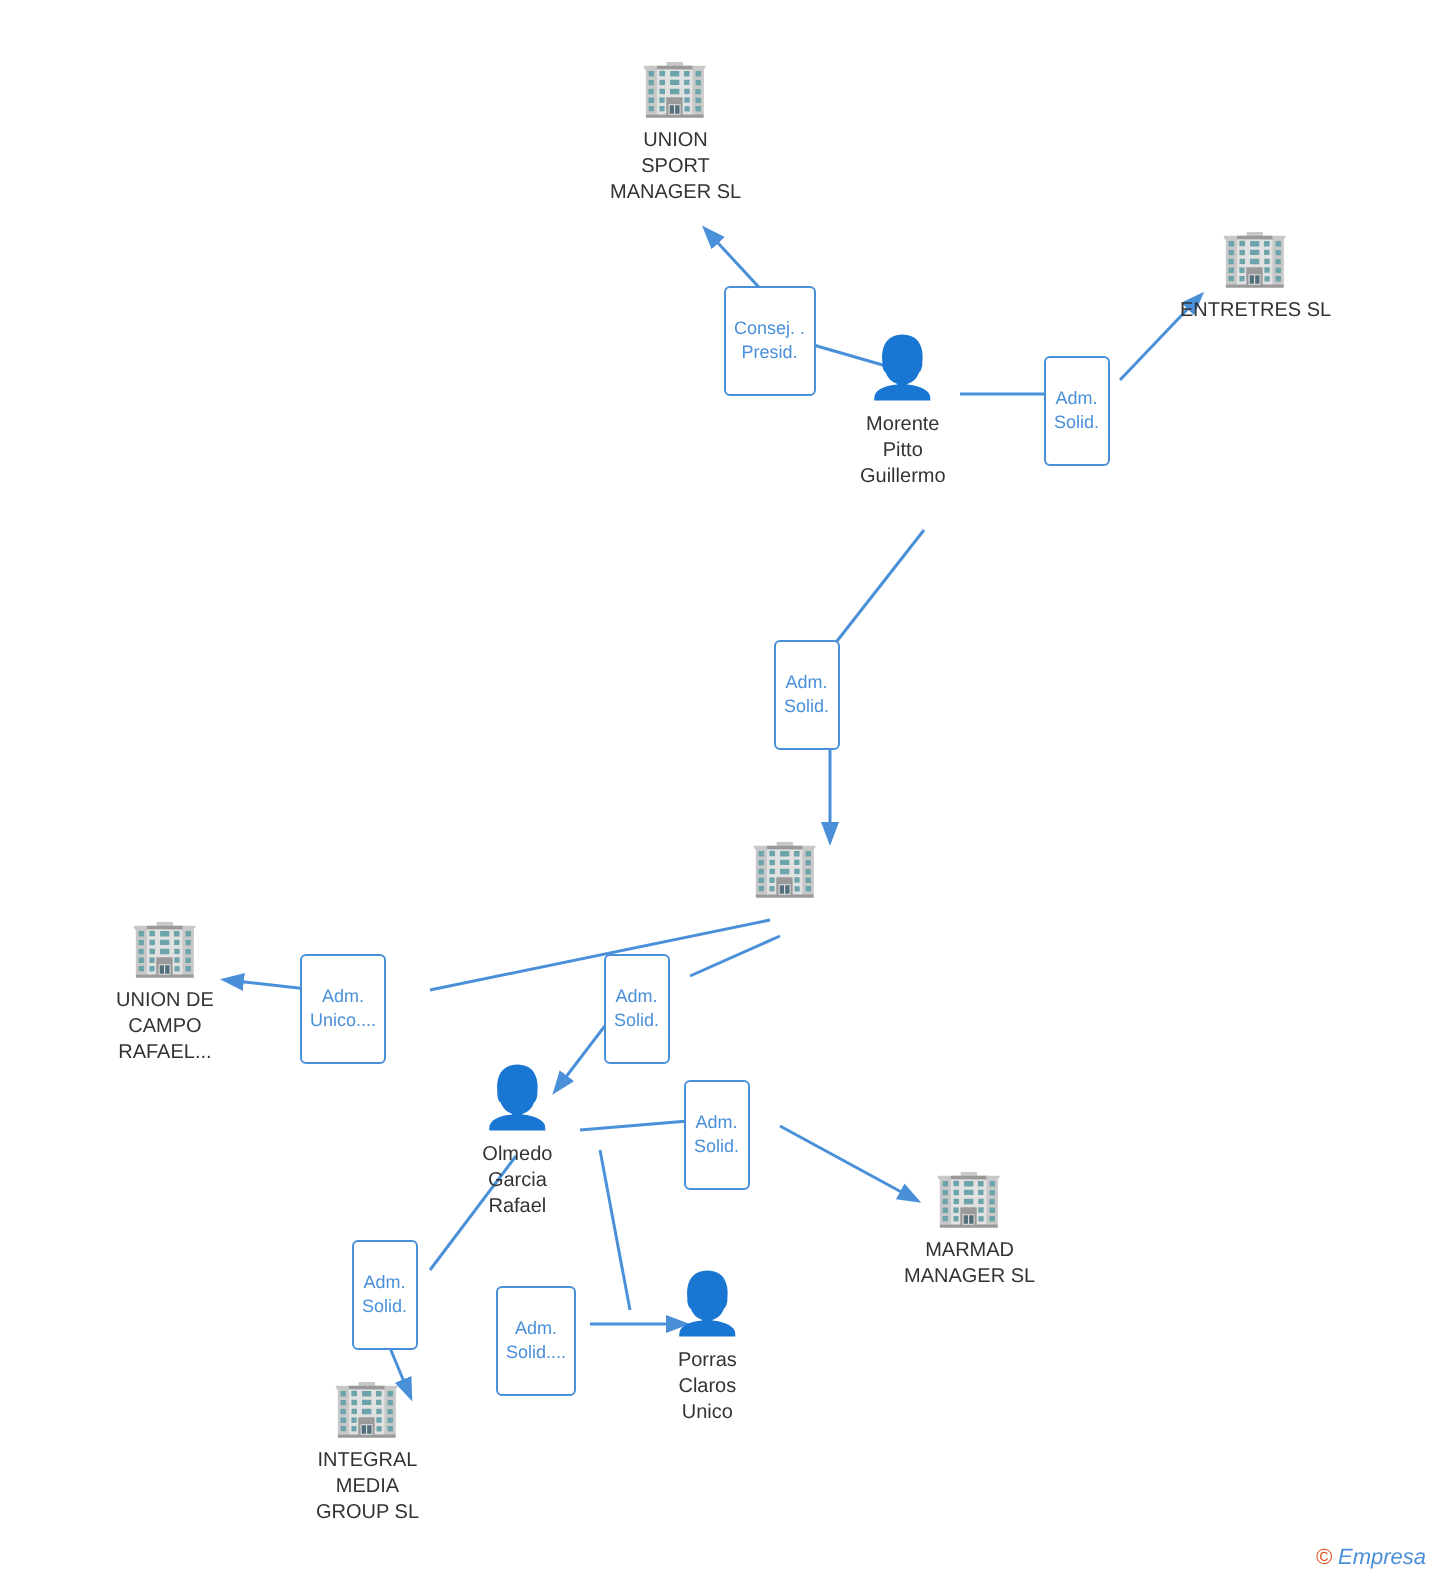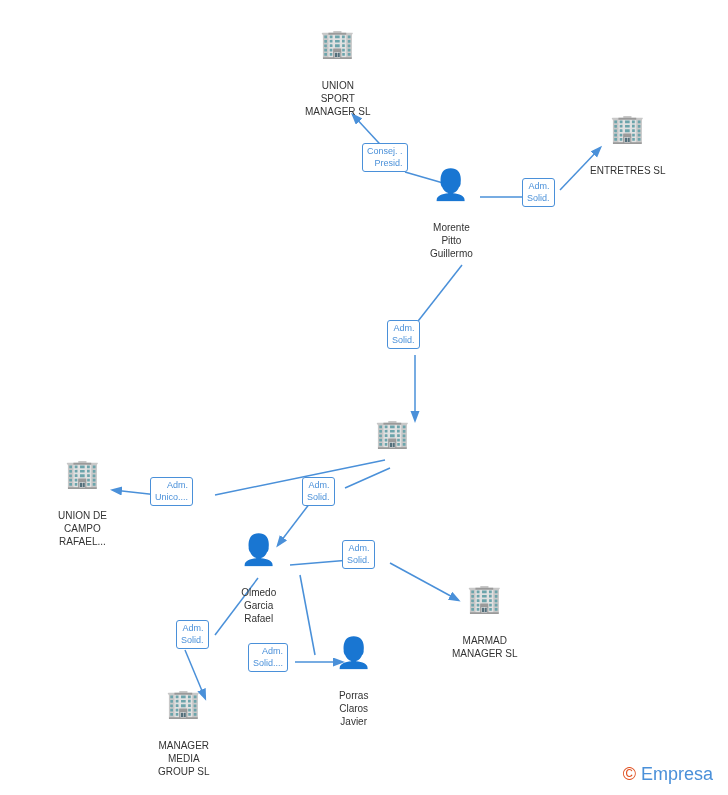--- a/index.html
+++ b/index.html
@@ -37,43 +37,44 @@
     .building-gray { color: #666; }
     .building-orange { color: #e05020; }
     .person-icon {
       font-size: 30px;
       color: #555;
       line-height: 1;
     }
     .node-label {
       font-size: 10px;
       color: #333;
-      margin-top: 21px;
+      margin-top: 6px;
       line-height: 1.3;
       white-space: pre-line;
     }
     .badge {
       position: absolute;
       background: #fff;
       border: 1.5px solid #4a90d9;
       color: #4a90d9;
       font-size: 9px;
-      padding: 2px 4px;
+      padding: 15px 4px;
       border-radius: 3px;
-      text-align: right;
+      text-align: center;
       line-height: 1.3;
       white-space: pre-line;
       cursor: default;
     }
     .watermark {
       position: absolute;
       bottom: 10px;
       right: 15px;
-      font-size: 18px;
+      font-size: 11px;
       color: #4a90d9;
+      font-style: italic;
     }
     .watermark .copyright {
       color: #e05020;
     }
   </style>
 </head>
 <body>
 
 <div class="diagram-container">
   <svg class="connections">
@@ -155,30 +156,30 @@
   </div>
 
   <div class="node" style="left:452px; top:585px;">
     <div class="building-icon building-gray">🏢</div>
     <div class="node-label">MARMAD
 MANAGER SL</div>
   </div>
 
   <div class="node" style="left:158px; top:690px;">
     <div class="building-icon building-gray">🏢</div>
-    <div class="node-label">MANAGER
+    <div class="node-label">INTEGRAL
 MEDIA
 GROUP SL</div>
   </div>
 
   <div class="node" style="left:335px; top:638px;">
     <div class="person-icon">👤</div>
     <div class="node-label">Porras
 Claros
-Javier</div>
+Unico</div>
   </div>
 
   <div class="badge" style="left:362px; top:143px;">Consej. .
 Presid.</div>
 
   <div class="badge" style="left:522px; top:178px;">Adm.
 Solid.</div>
 
   <div class="badge" style="left:387px; top:320px;">Adm.
 Solid.</div>

